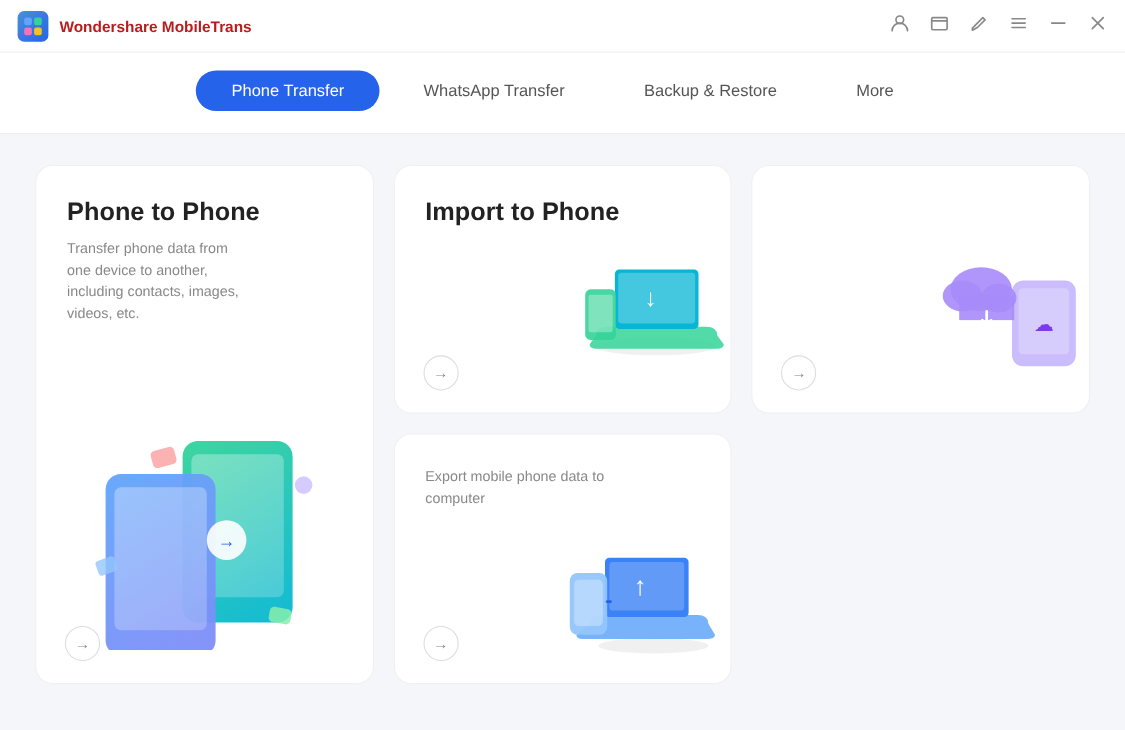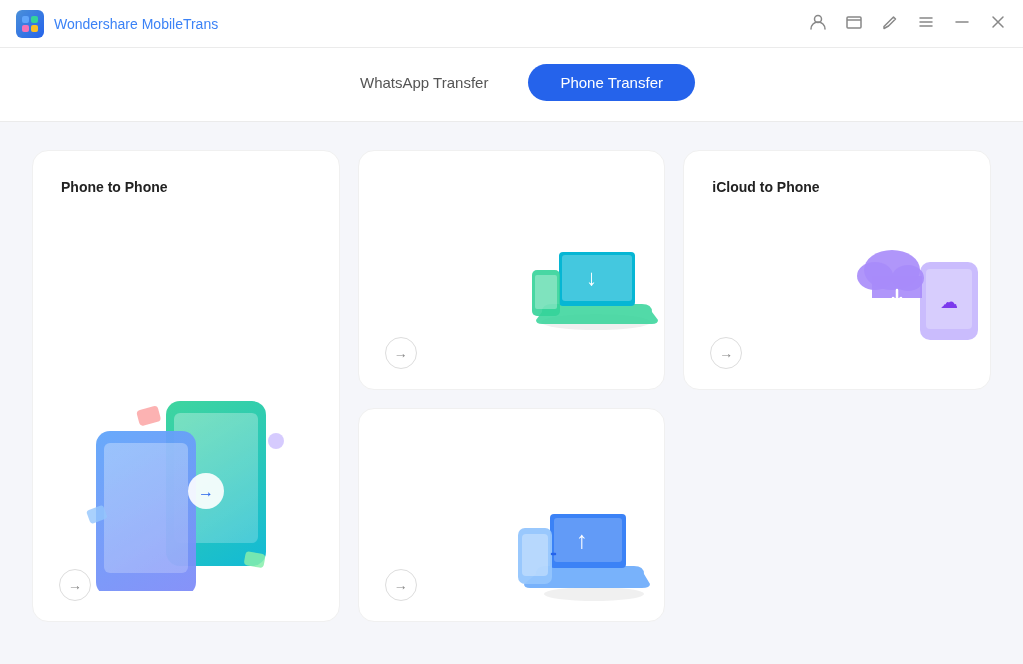--- a/index.html
+++ b/index.html
@@ -34,22 +34,22 @@
       background: linear-gradient(135deg, #4a90d9, #2563eb);
       display: flex;
       align-items: center;
       justify-content: center;
       color: white;
       font-size: 14px;
       font-weight: bold;
     }
     .app-title {
       font-size: 14px;
-      color: #3b82f6;
-      font-weight: 400;
+      color: #b91c1c;
+      font-weight: 700;
     }
     .titlebar-controls {
       display: flex;
       gap: 18px;
       align-items: center;
     }
     .titlebar-controls span {
       color: #888;
       font-size: 16px;
       cursor: pointer;
@@ -100,21 +100,21 @@
       cursor: pointer;
       transition: box-shadow 0.2s;
       border: 1px solid #f0f0f0;
     }
 
     .card-large {
       grid-row: span 2;
     }
 
     .card-title {
-      font-size: 14px;
+      font-size: 23px;
       font-weight: 700;
       color: #222;
       margin-bottom: 10px;
     }
     .card-desc {
       font-size: 13px;
       color: #888;
       line-height: 1.5;
       max-width: 170px;
     }
@@ -217,28 +217,31 @@
     </span>
     <span>
       <svg width="18" height="18" viewBox="0 0 18 18" fill="none" stroke="#888" stroke-width="1.5">
         <path d="M4 4l10 10M14 4L4 14" stroke-linecap="round"></path>
       </svg>
     </span>
   </div>
 </div>
 
 <div class="nav-tabs">
+  <button class="nav-tab active">Phone Transfer</button>
   <button class="nav-tab">WhatsApp Transfer</button>
-  <button class="nav-tab active">Phone Transfer</button>
+  <button class="nav-tab">Backup &amp; Restore</button>
+  <button class="nav-tab">More</button>
 </div>
 
 <div class="main-content">
 
   <div class="card card-large">
     <div class="card-title">Phone to Phone</div>
+    <div class="card-desc">Transfer phone data from one device to another, including contacts, images, videos, etc.</div>
 
     <div class="phone-to-phone-illus">
       <svg width="220" height="210" viewBox="0 0 220 210" fill="none">
 
         <rect x="90" y="20" width="100" height="165" rx="14" fill="url(#grad1)" opacity="0.95"></rect>
         <rect x="98" y="32" width="84" height="130" rx="6" fill="rgba(255,255,255,0.2)"></rect>
 
         <rect x="98" y="32" width="84" height="130" rx="6" fill="url(#screenGrad)"></rect>
 
         <rect x="20" y="50" width="100" height="165" rx="14" fill="url(#grad2)" opacity="0.95"></rect>
@@ -269,61 +272,62 @@
             <stop offset="0%" stop-color="white" stop-opacity="0.15"></stop>
             <stop offset="100%" stop-color="white" stop-opacity="0.02"></stop>
           </linearGradient>
         </defs>
       </svg>
     </div>
     <div class="arrow-btn">→</div>
   </div>
 
   <div class="card">
+    <div class="card-title">Import to Phone</div>
     <div class="illus-import">
       <svg width="135" height="120" viewBox="0 0 135 120" fill="none">
 
         <ellipse cx="72" cy="100" rx="55" ry="8" fill="rgba(0,0,0,0.06)"></ellipse>
 
         <path d="M18 90 Q18 82 28 82 L118 82 Q128 82 128 90 L134 98 Q134 102 128 102 L18 102 Q12 102 12 98 Z" fill="#34d399" opacity="0.85"></path>
 
         <rect x="35" y="30" width="76" height="54" rx="4" fill="#06b6d4"></rect>
         <rect x="38" y="33" width="70" height="46" rx="3" fill="rgba(255,255,255,0.25)"></rect>
 
         <text x="62" y="63" font-size="22" fill="white" font-weight="bold">↓</text>
 
         <rect x="8" y="48" width="28" height="46" rx="5" fill="#34d399" opacity="0.9"></rect>
         <rect x="11" y="53" width="22" height="34" rx="2" fill="rgba(255,255,255,0.3)"></rect>
       </svg>
     </div>
     <div class="arrow-btn">→</div>
   </div>
 
   <div class="card">
-    <div class="card-title">iCloud to Phone</div>
     <div class="illus-icloud">
       <svg width="140" height="120" viewBox="0 0 140 120" fill="none">
 
         <rect x="70" y="40" width="58" height="78" rx="10" fill="#c4b5fd" opacity="0.9"></rect>
         <rect x="76" y="47" width="46" height="60" rx="4" fill="rgba(255,255,255,0.25)"></rect>
 
         <ellipse cx="42" cy="48" rx="28" ry="20" fill="#a78bfa" opacity="0.9"></ellipse>
         <ellipse cx="25" cy="54" rx="18" ry="14" fill="#a78bfa" opacity="0.9"></ellipse>
         <ellipse cx="58" cy="56" rx="16" ry="13" fill="#a78bfa" opacity="0.9"></ellipse>
         <rect x="22" y="54" width="50" height="22" rx="0" fill="#a78bfa" opacity="0.9"></rect>
 
         <path d="M47 68 L47 80 L43 76 M47 80 L51 76" stroke="white" stroke-width="2.5" stroke-linecap="round" stroke-linejoin="round"></path>
 
         <text x="90" y="86" font-size="18" fill="#7c3aed">☁</text>
       </svg>
     </div>
     <div class="arrow-btn">→</div>
   </div>
 
   <div class="card" style="grid-column: 2;">
+    <div class="card-desc">Export mobile phone data to computer</div>
     <div class="illus-export">
       <svg width="145" height="130" viewBox="0 0 145 130" fill="none">
 
         <ellipse cx="80" cy="118" rx="50" ry="7" fill="rgba(0,0,0,0.06)"></ellipse>
 
         <path d="M22 98 Q22 90 32 90 L120 90 Q130 90 130 98 L136 108 Q136 112 128 112 L16 112 Q10 112 10 108 Z" fill="#60a5fa" opacity="0.85"></path>
 
         <rect x="36" y="38" width="76" height="54" rx="4" fill="#3b82f6"></rect>
         <rect x="40" y="42" width="68" height="44" rx="3" fill="rgba(255,255,255,0.2)"></rect>
 

